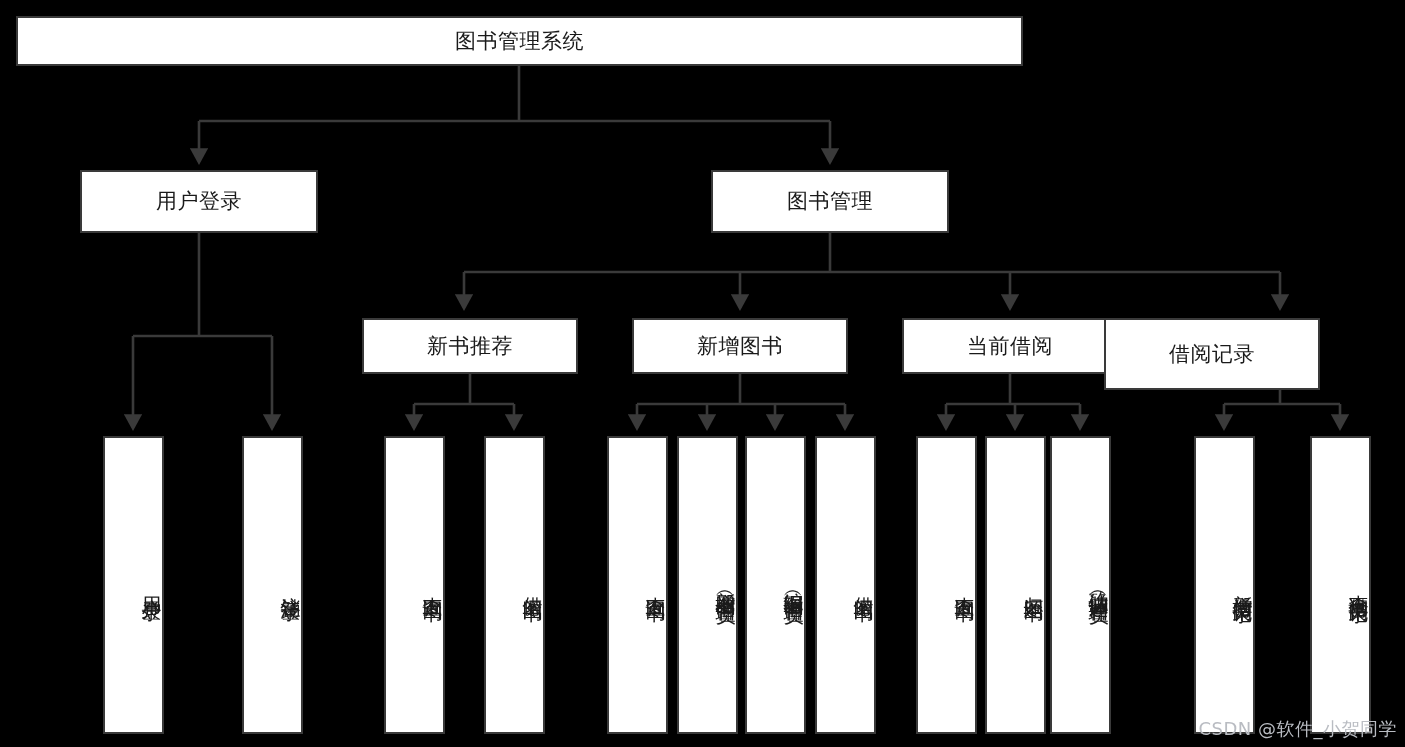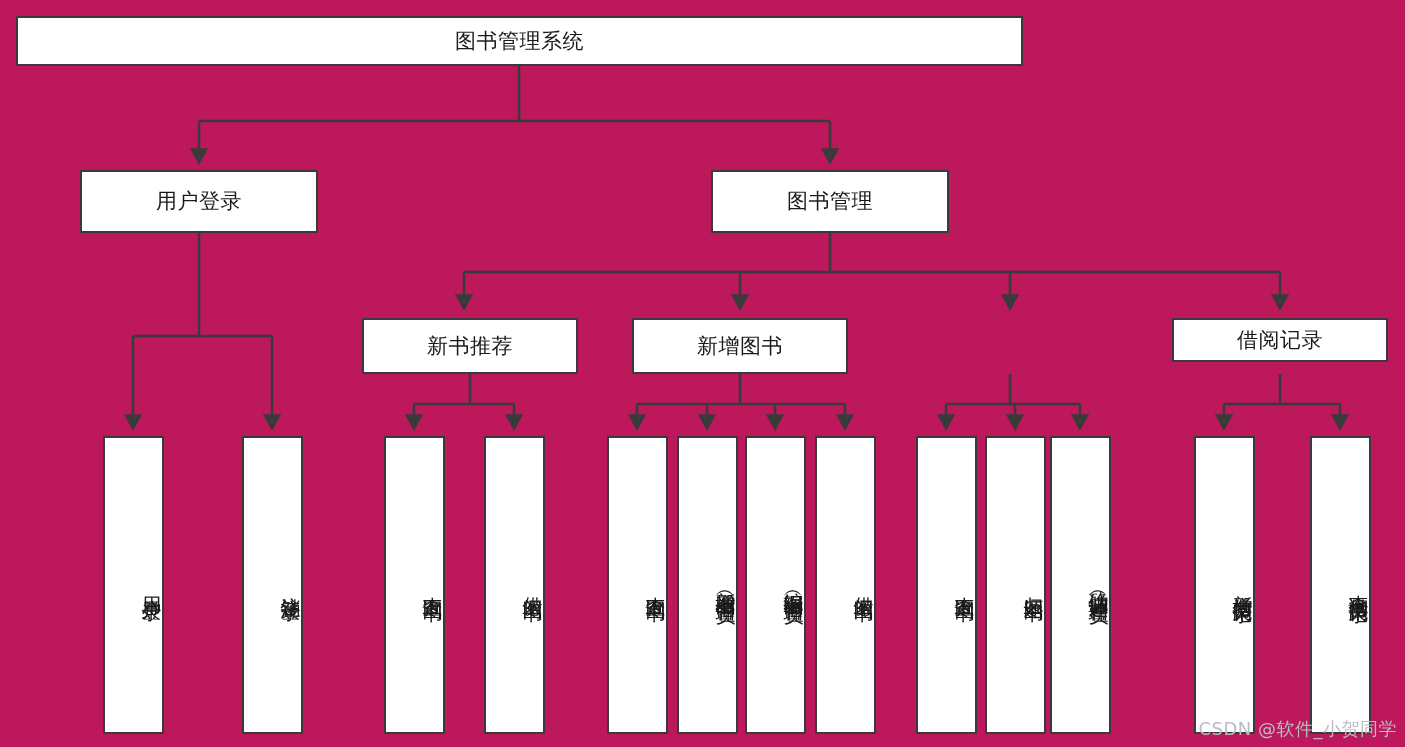--- a/index.html
+++ b/index.html
@@ -7,21 +7,21 @@
     padding: 0;
     background: #ffffff;
   }
   body {
     font-family: "DejaVu Sans", "Liberation Sans", sans-serif;
   }
   #canvas {
     position: relative;
     width: 1405px;
     height: 747px;
-    background: #be185d;
+    background: #000000;
     overflow: hidden;
   }
   #edges {
     position: absolute;
     left: 0;
     top: 0;
     width: 1405px;
     height: 747px;
   }
   .node {
@@ -130,21 +130,24 @@
   <div class="node h" style="left:362px; top:318px; width:216px; height:56px;">
     <span>新书推荐</span>
   </div>
 
   <div class="node h" style="left:711px; top:170px; width:238px; height:63px;">
     <span>图书管理</span>
   </div>
   <div class="node h" style="left:632px; top:318px; width:216px; height:56px;">
     <span>新增图书</span>
   </div>
-  <div class="node h" style="left:1172px; top:318px; width:216px; height:44px;">
+  <div class="node h" style="left:902px; top:318px; width:216px; height:56px;">
+    <span>当前借阅</span>
+  </div>
+  <div class="node h" style="left:1104px; top:318px; width:216px; height:72px;">
     <span>借阅记录</span>
   </div>
 
   <div class="node v" style="left:103px; top:436px; width:61px; height:298px;">
     <span>用户登录</span>
   </div>
   <div class="node v" style="left:242px; top:436px; width:61px; height:298px;">
     <span>注销登录</span>
   </div>
 

